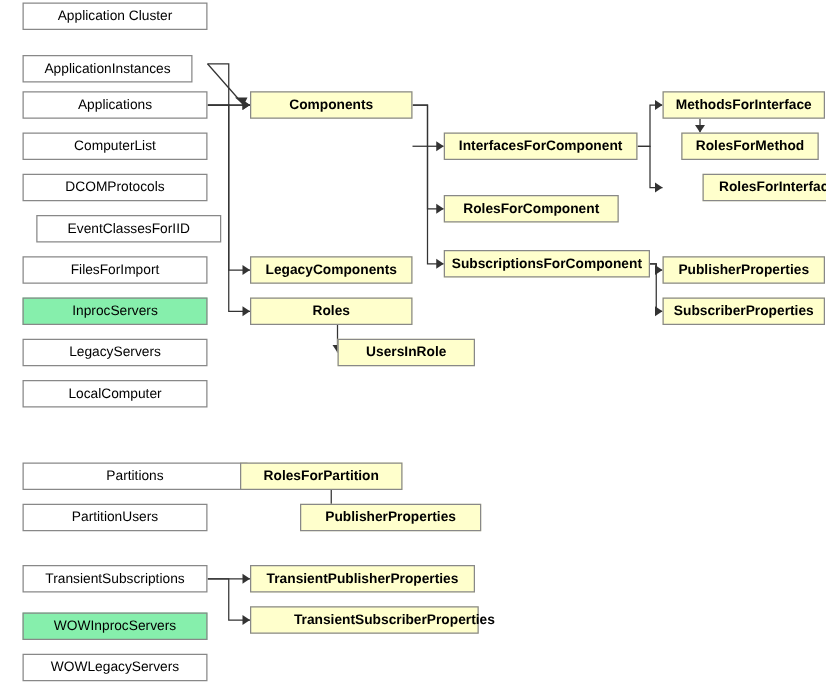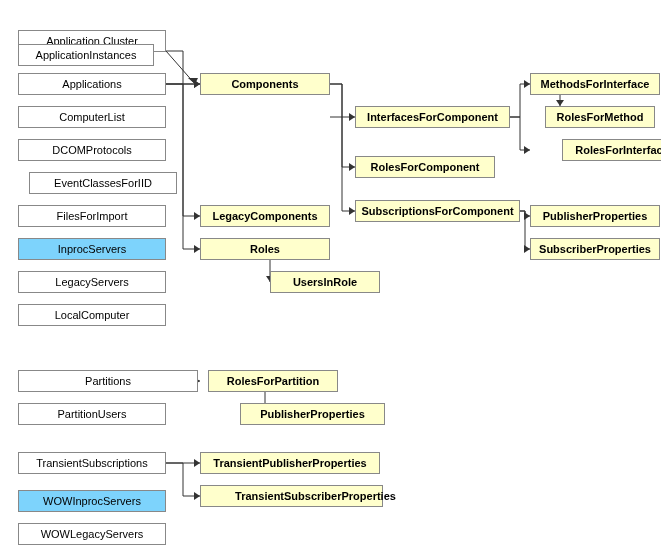--- a/index.html
+++ b/index.html
@@ -28,21 +28,21 @@
       white-space: nowrap;
     }
     .node-plain {
       background: #fff;
     }
     .node-yellow {
       background: #ffffcc;
       font-weight: bold;
     }
     .node-gray {
-      background: #7dd3fc;
+      background: #86efac;
     }
     svg.lines {
       position: absolute;
       top: 0; left: 0;
       width: 661px;
       height: 547px;
       pointer-events: none;
     }
     svg.lines line, svg.lines polyline, svg.lines path {
       stroke: #333;
@@ -108,39 +108,39 @@
     <polygon points="240,414 246,410 246,418" class="arrow-head"></polygon>
 
     <polyline points="166,463 200,463"></polyline>
     <polygon points="200,463 194,459 194,467" class="arrow-head"></polygon>
 
     <polyline points="166,463 183,463 183,496 200,496"></polyline>
     <polygon points="200,496 194,492 194,500" class="arrow-head"></polygon>
   </svg>
 
   <div id="nodes-container">
-      <div class="node node-plain" style="left: 18px; top: 2px; width: 148px; height: 22px; margin-top: 28px;">Application Cluster</div>
+      <div class="node node-plain" style="left: 18px; top: 2px; width: 148px; height: 22px;">Application Cluster</div>
       <div class="node node-plain" style="left: 18px; top: 44px; width: 136px; height: 22px;">ApplicationInstances</div>
       <div class="node node-plain" style="left: 18px; top: 73px; width: 148px; height: 22px;">Applications</div>
       <div class="node node-plain" style="left: 18px; top: 106px; width: 148px; height: 22px;">ComputerList</div>
       <div class="node node-plain" style="left: 18px; top: 139px; width: 148px; height: 22px;">DCOMProtocols</div>
       <div class="node node-plain" style="left: 29px; top: 172px; width: 148px; height: 22px;">EventClassesForIID</div>
       <div class="node node-plain" style="left: 18px; top: 205px; width: 148px; height: 22px;">FilesForImport</div>
       <div class="node node-gray" style="left: 18px; top: 238px; width: 148px; height: 22px;">InprocServers</div>
       <div class="node node-plain" style="left: 18px; top: 271px; width: 148px; height: 22px;">LegacyServers</div>
       <div class="node node-plain" style="left: 18px; top: 304px; width: 148px; height: 22px;">LocalComputer</div>
       <div class="node node-plain" style="left: 18px; top: 370px; width: 180px; height: 22px;">Partitions</div>
       <div class="node node-plain" style="left: 18px; top: 403px; width: 148px; height: 22px;">PartitionUsers</div>
       <div class="node node-plain" style="left: 18px; top: 452px; width: 148px; height: 22px;">TransientSubscriptions</div>
       <div class="node node-gray" style="left: 18px; top: 490px; width: 148px; height: 22px;">WOWInprocServers</div>
       <div class="node node-plain" style="left: 18px; top: 523px; width: 148px; height: 22px;">WOWLegacyServers</div>
       <div class="node node-yellow" style="left: 200px; top: 73px; width: 130px; height: 22px;">Components</div>
       <div class="node node-yellow" style="left: 200px; top: 205px; width: 130px; height: 22px;">LegacyComponents</div>
       <div class="node node-yellow" style="left: 200px; top: 238px; width: 130px; height: 22px;">Roles</div>
-      <div class="node node-yellow" style="left: 208px; top: 370px; width: 130px; height: 22px;">RolesForPartition</div>
+      <div class="node node-yellow" style="left: 192px; top: 370px; width: 130px; height: 22px;">RolesForPartition</div>
       <div class="node node-yellow" style="left: 200px; top: 452px; width: 180px; height: 22px;">TransientPublisherProperties</div>
       <div class="node node-yellow" style="left: 200px; top: 485px; width: 183px; height: 22px; padding-left: 48px;">TransientSubscriberProperties</div>
       <div class="node node-yellow" style="left: 355px; top: 106px; width: 155px; height: 22px;">InterfacesForComponent</div>
       <div class="node node-yellow" style="left: 355px; top: 156px; width: 140px; height: 22px;">RolesForComponent</div>
       <div class="node node-yellow" style="left: 355px; top: 200px; width: 165px; height: 22px;">SubscriptionsForComponent</div>
       <div class="node node-yellow" style="left: 270px; top: 271px; width: 110px; height: 22px;">UsersInRole</div>
       <div class="node node-yellow" style="left: 240px; top: 403px; width: 145px; height: 22px;">PublisherProperties</div>
       <div class="node node-yellow" style="left: 530px; top: 73px; width: 130px; height: 22px;">MethodsForInterface</div>
       <div class="node node-yellow" style="left: 545px; top: 106px; width: 110px; height: 22px;">RolesForMethod</div>
       <div class="node node-yellow" style="left: 530px; top: 139px; width: 120px; height: 22px; margin-left: 32px;">RolesForInterface</div>

